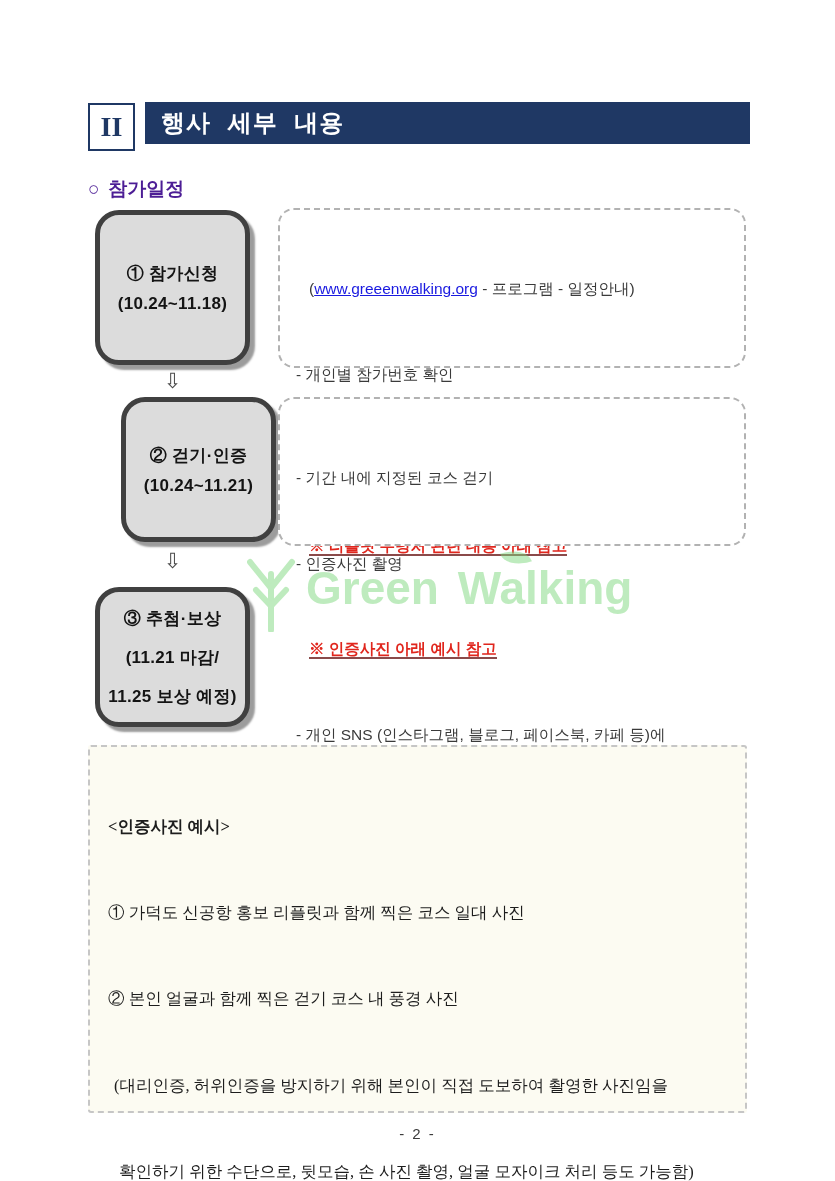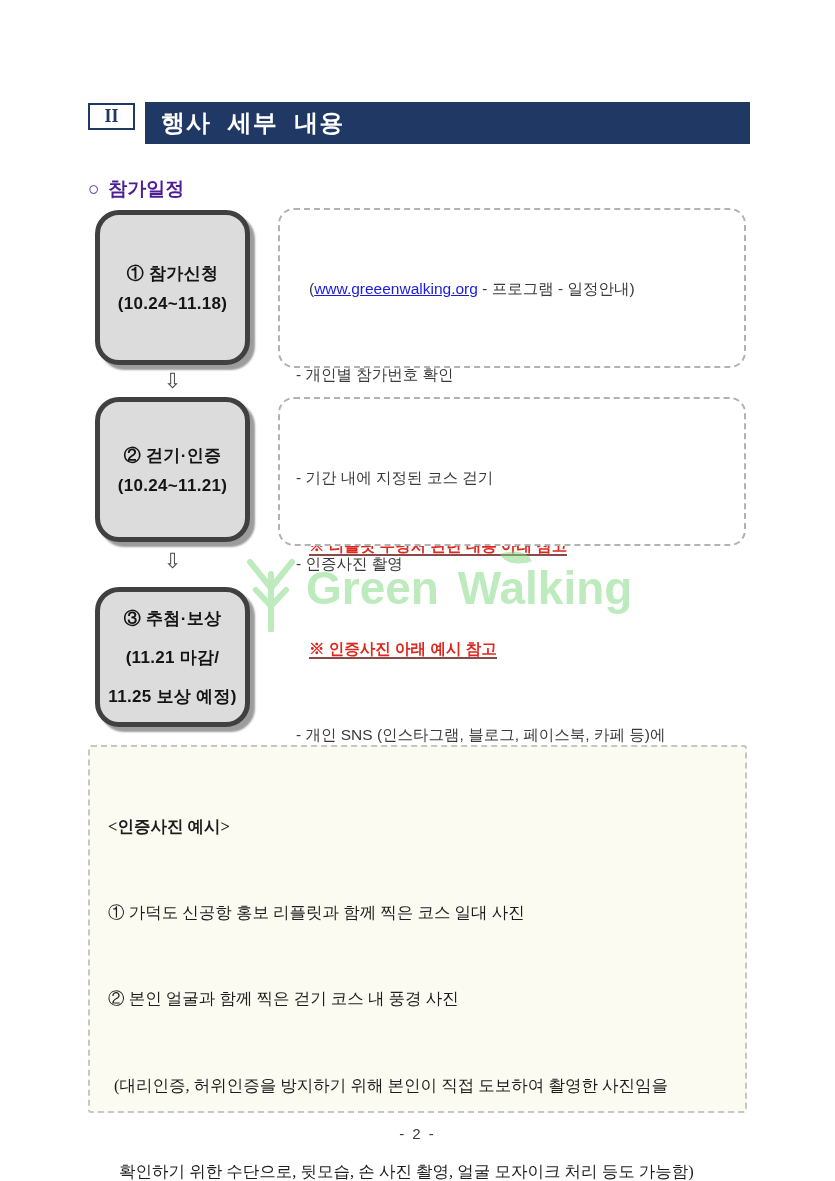--- a/index.html
+++ b/index.html
@@ -1,22 +1,22 @@
 <!DOCTYPE html>
 <html style="--navy: #1f3864; --note-red: #e0261d; --example-red: #c0504d; --link-blue: #1a1ae0; --box-gray: #dcdcdc; --box-shadow-gray: #9c9c9c; --watermark-green: #7fd87f; --text-dark: #3a3a3a;"><head>
 <meta charset="utf-8">
 <style>
   html,body{margin:0;padding:0;background:#fff;}
   .page{position:relative;width:835px;height:1181px;background:#ffffff;overflow:hidden;
         font-family:"Liberation Sans",sans-serif;}
 
   
-  .sec-num{position:absolute;left:88px;top:103px;width:47px;height:27px;box-sizing:border-box;
+  .sec-num{position:absolute;left:88px;top:103px;width:47px;height:48px;box-sizing:border-box;
            border:2px solid var(--navy,#1f3864);display:flex;align-items:center;justify-content:center;
-           font-family:"Liberation Serif",serif;font-weight:bold;font-size:18px;color:var(--navy,#1f3864);}
+           font-family:"Liberation Serif",serif;font-weight:bold;font-size:28px;color:var(--navy,#1f3864);}
   .title-bar{position:absolute;left:145px;top:102px;width:605px;height:42px;box-sizing:border-box;
              background:var(--navy,#1f3864);color:#ffffff;font-weight:bold;font-size:24px;
              line-height:42px;padding-left:16px;word-spacing:9px;letter-spacing:1px;}
 
   
   .sched-head{position:absolute;left:88px;top:176px;font-family:"Liberation Serif",serif;
               font-weight:bold;font-size:19px;color:#4c1d95;word-spacing:4px;}
 
   
   .stepbox{position:absolute;left:95px;width:155px;box-sizing:border-box;background:var(--box-gray,#dcdcdc);
@@ -29,21 +29,21 @@
           font-size:15.5px;line-height:28.5px;color:var(--text-dark,#3a3a3a);white-space:pre-wrap;}
   .detail .c{padding-left:13px;}
   .detail .note{padding-left:13px;color:var(--note-red,#e0261d);font-weight:700;}
   .detail .note span{border-bottom:2px solid #8a4a4a;padding-bottom:0px;}
   .detail a.link{color:var(--link-blue,#1a1ae0);text-decoration:underline;cursor:pointer;}
   .arrow{position:absolute;left:95px;width:155px;text-align:center;font-size:21px;color:#4a4a4a;line-height:26px;}
 
   
   #box1{top:210px;height:155px;} #det1{top:208px;height:160px;}
   #arrow1{top:368px;}
-  #box2{top:397px;height:145px;} #det2{top:397px;height:149px;}
+  #box2{top:397px;height:145px;margin-left:26px;} #det2{top:397px;height:149px;}
   #arrow2{top:548px;}
   #box3{top:587px;height:140px;} #det3{top:588px;height:145px;padding-top:13px;line-height:29px;}
 
   
   .watermark{position:absolute;left:240px;top:544px;z-index:5;display:flex;align-items:center;gap:4px;
              color:var(--watermark-green,#7fd87f);opacity:0.5;pointer-events:none;}
   .wm-text{position:relative;font-weight:bold;font-size:46px;letter-spacing:0px;word-spacing:6px;}
   .leaf{position:absolute;left:196px;top:-12px;width:28px;height:17px;display:block;
         background:var(--watermark-green,#7fd87f);border-radius:0 100% 0 100%;transform:rotate(-18deg);}
 

